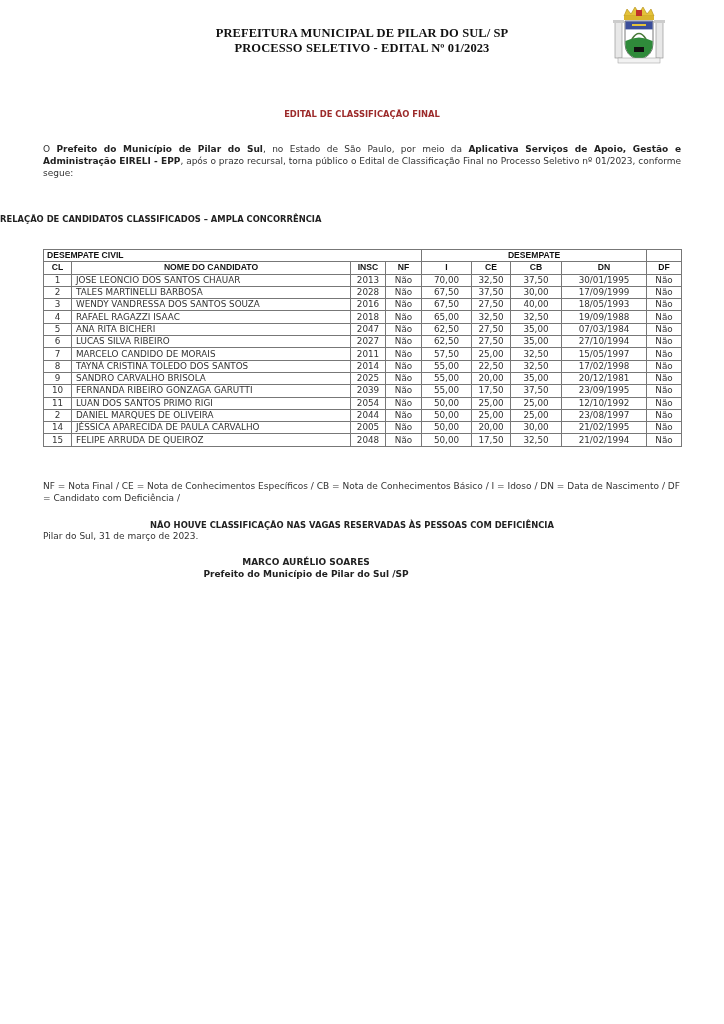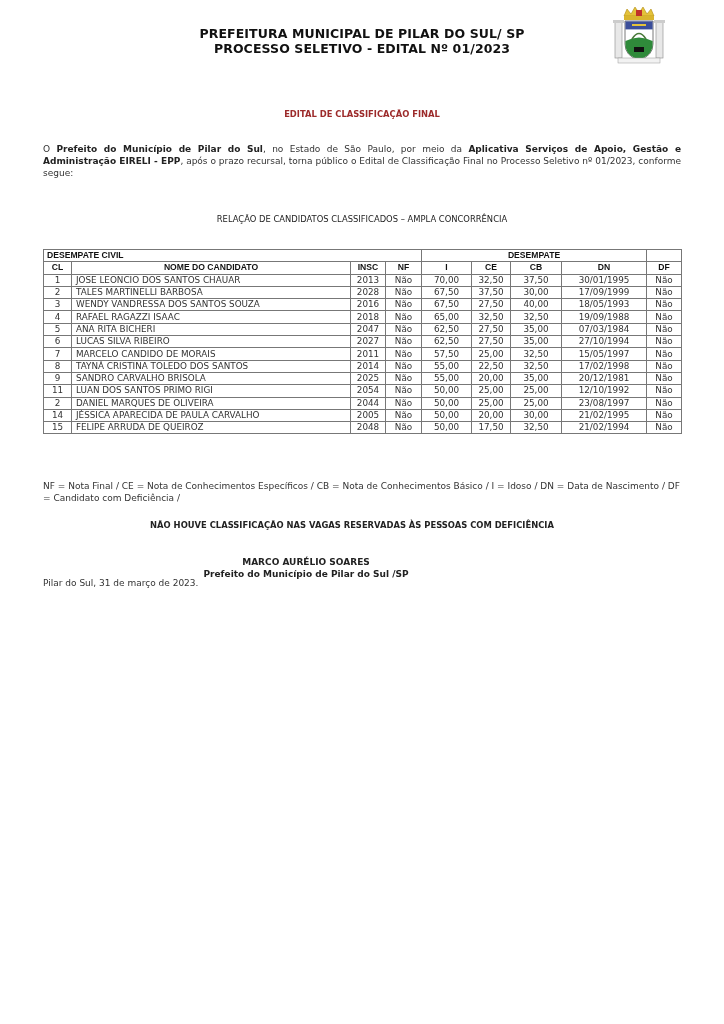--- a/index.html
+++ b/index.html
@@ -1,31 +1,31 @@
 <!DOCTYPE html>
 <html><head>
 <meta charset="utf-8">
 <style>
   html, body { margin: 0; padding: 0; background: #ffffff; }
   body { width: 724px; height: 1024px; position: relative; overflow: hidden; font-family: "DejaVu Sans", sans-serif; color: #222; }
-  .header-title { position: absolute; left: 120px; width: 484px; top: 26px; text-align: center; font-weight: bold; font-size: 12.5px; line-height: 15px; color: #111; letter-spacing: 0.1px; }
+  .header-title { position: absolute; left: 120px; width: 484px; top: 26px; text-align: center; font-weight: bold; font-size: 12.5px; line-height: 15px; color: #111; letter-spacing: 0.1px; font-family: Liberation Serif, serif; }
   .crest { position: absolute; left: 612px; top: 4px; width: 54px; height: 64px; }
   .edital-title { position: absolute; left: 0; width: 724px; top: 109px; text-align: center; font-size: 8.4px; font-weight: bold; color: #9c2a2a; }
   .intro { position: absolute; left: 43px; width: 638px; top: 143px; font-size: 9px; line-height: 12px; text-align: justify; color: #333; }
   .intro b { color: #222; }
-  .section-title { position: absolute; left: 0; width: 724px; top: 214px; text-align: center; font-size: 8.4px; font-weight: normal; color: #222; }
+  .section-title { position: absolute; left: 0; width: 724px; top: 214px; font-size: 8.4px; font-weight: bold; color: #222; }
   table.results { position: absolute; left: 43px; top: 249px; width: 638px; border-collapse: collapse; table-layout: fixed; }
   table.results td, table.results th { border: 1px solid #777; padding: 0 2px; height: 11.3px; line-height: 11px; font-size: 8.8px; white-space: nowrap; overflow: hidden; color: #333; }
   table.results th { font-family: "Liberation Sans", sans-serif; font-weight: bold; font-size: 8.6px; color: #111; text-align: center; }
   table.results th.group-left { text-align: left; padding-left: 3px; }
   table.results td.c { text-align: center; }
   table.results td.l { text-align: left; padding-left: 4px; }
   .legend { position: absolute; left: 43px; width: 640px; top: 480px; font-size: 9px; line-height: 12px; color: #333; }
   .no-class { position: absolute; left: 0; width: 704px; top: 520px; text-align: center; font-size: 8.4px; font-weight: bold; color: #222; }
-  .place-date { position: absolute; left: 43px; top: 531px; font-size: 9px; color: #333; margin-top: 47px; }
+  .place-date { position: absolute; left: 43px; top: 531px; font-size: 9px; color: #333; }
   .signature { position: absolute; left: 0; width: 612px; top: 556px; text-align: center; font-size: 9px; line-height: 12px; font-weight: bold; color: #222; }
 </style>
 </head>
 <body>
 
 <div class="header-title">
   <div>PREFEITURA MUNICIPAL DE PILAR DO SUL/ SP</div>
   <div>PROCESSO SELETIVO - EDITAL Nº 01/2023</div>
 </div>
 
@@ -184,20 +184,31 @@
         <td class="l">SANDRO CARVALHO BRISOLA</td>
         <td class="c">2025</td>
         <td class="c">Não</td>
         <td class="c">55,00</td>
         <td class="c">20,00</td>
         <td class="c">35,00</td>
         <td class="c">20/12/1981</td>
         <td class="c">Não</td>
       </tr>
       <tr>
+        <td class="c">10</td>
+        <td class="l">FERNANDA RIBEIRO GONZAGA GARUTTI</td>
+        <td class="c">2039</td>
+        <td class="c">Não</td>
+        <td class="c">55,00</td>
+        <td class="c">17,50</td>
+        <td class="c">37,50</td>
+        <td class="c">23/09/1995</td>
+        <td class="c">Não</td>
+      </tr>
+      <tr>
         <td class="c">11</td>
         <td class="l">LUAN DOS SANTOS PRIMO RIGI</td>
         <td class="c">2054</td>
         <td class="c">Não</td>
         <td class="c">50,00</td>
         <td class="c">25,00</td>
         <td class="c">25,00</td>
         <td class="c">12/10/1992</td>
         <td class="c">Não</td>
       </tr>

